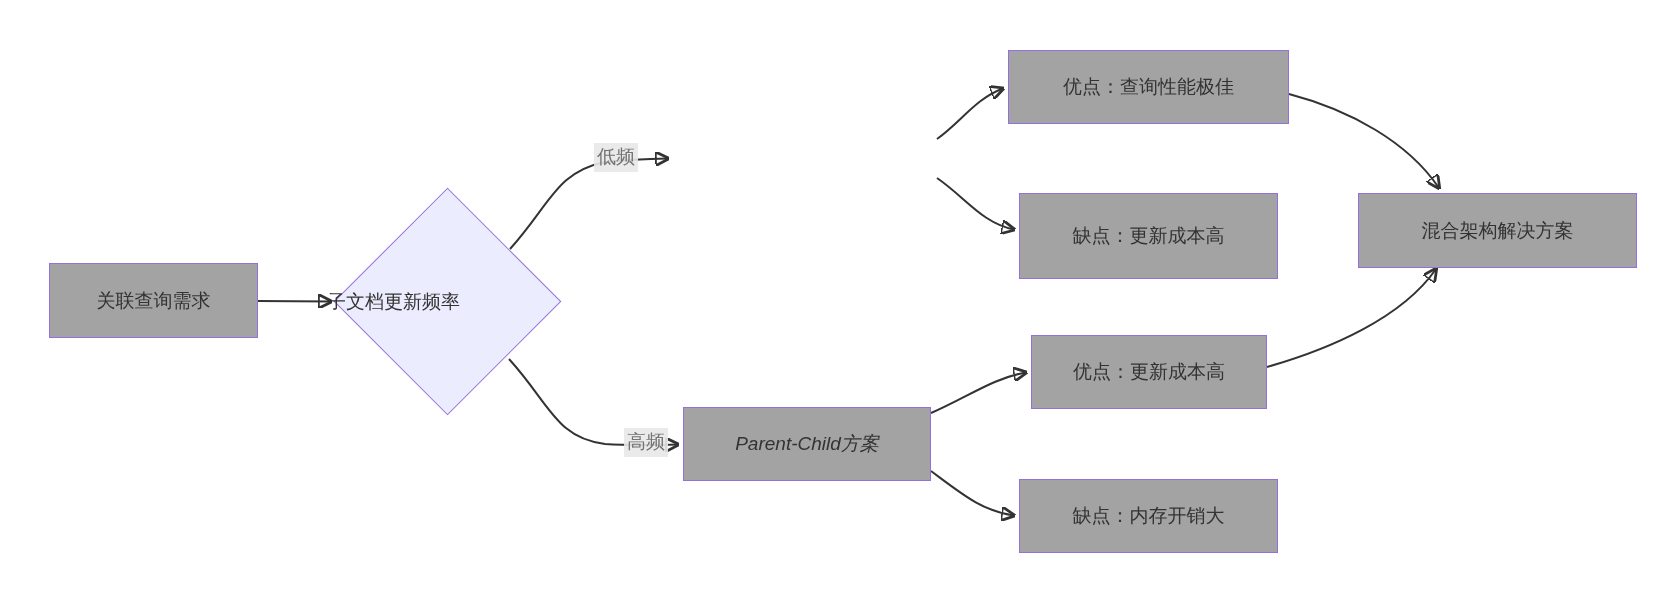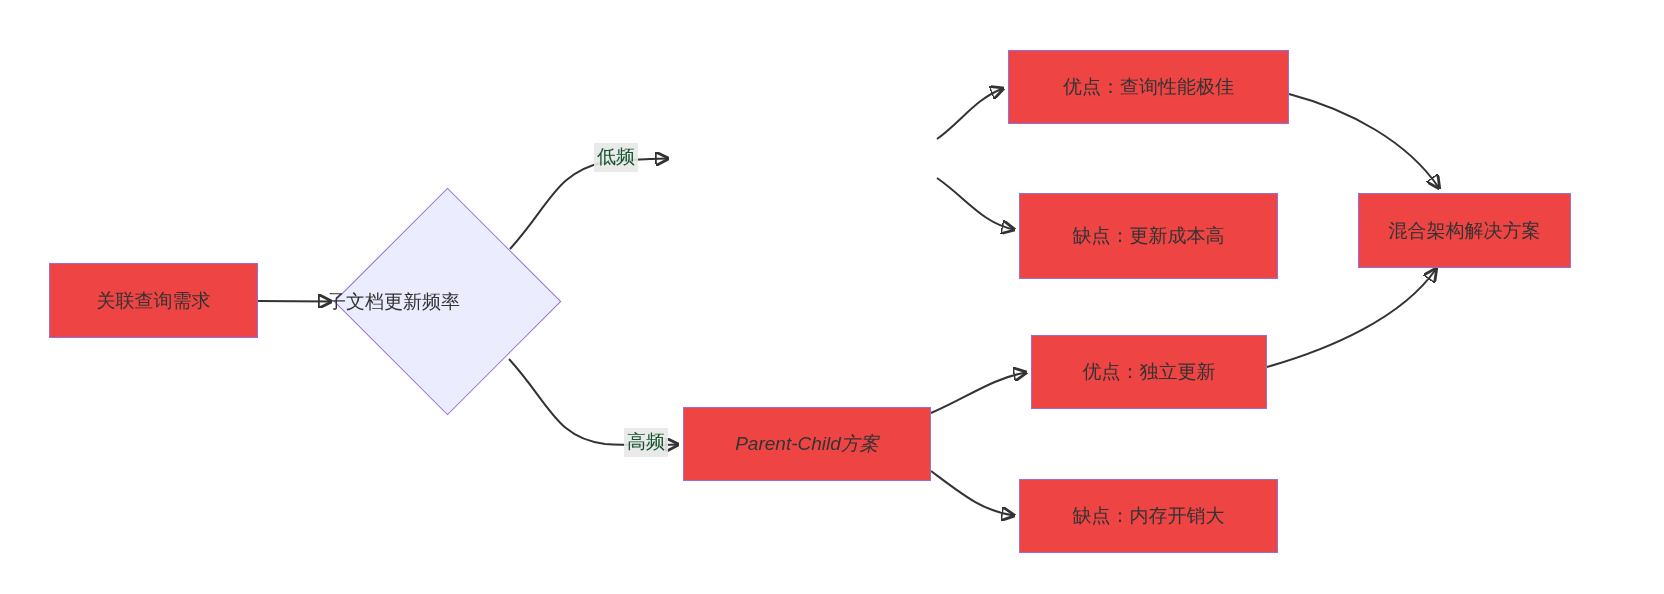--- a/index.html
+++ b/index.html
@@ -23,21 +23,21 @@
     height: 594px;
   }
   .edge-layer path {
     fill: none;
     stroke: #333333;
     stroke-width: 2px;
   }
   .node {
     position: absolute;
     box-sizing: border-box;
-    background: #ef4444;
+    background: #a3a3a3;
     border: 1.5px solid #9370DB;
     color: #333333;
     font-size: 19px;
     display: flex;
     align-items: center;
     justify-content: center;
     text-align: center;
     white-space: nowrap;
   }
   .diamond-shape {
@@ -57,35 +57,35 @@
     top: 289px;
     width: 240px;
     text-align: left;
     color: #333333;
     font-size: 19px;
     white-space: nowrap;
   }
   .edge-label {
     position: absolute;
     background: rgba(232, 232, 232, 0.9);
-    color: #14532d;
+    color: #737373;
     font-size: 19px;
     line-height: 1.3;
     padding: 2px 3px;
     white-space: nowrap;
   }
   
   .n-start        { left: 49px;   top: 263px; width: 209px; height: 75px; }
   .n-nested       { left: 673px;  top: 122px; width: 264px; height: 73px; }
   .n-parentchild  { left: 683px;  top: 407px; width: 248px; height: 74px; font-style: italic; }
   .n-nested-pro   { left: 1008px; top: 50px;  width: 281px; height: 74px; }
   .n-nested-con   { left: 1019px; top: 193px; width: 259px; height: 86px; }
   .n-pc-pro       { left: 1031px; top: 335px; width: 236px; height: 74px; }
   .n-pc-con       { left: 1019px; top: 479px; width: 259px; height: 74px; }
-  .n-hybrid       { left: 1358px; top: 193px; width: 213px; height: 75px; }
+  .n-hybrid       { left: 1358px; top: 193px; width: 279px; height: 75px; }
   .l-low          { left: 594px;  top: 143px; }
   .l-high         { left: 624px;  top: 428px; }
 </style>
 </head>
 <body>
 
 <div class="canvas">
 
   <svg class="edge-layer" viewBox="0 0 1664 594" xmlns="http://www.w3.org/2000/svg">
     <defs>
@@ -121,21 +121,21 @@
 
   <div class="node n-nested-pro">
     <span>优点：查询性能极佳</span>
   </div>
 
   <div class="node n-nested-con">
     <span>缺点：更新成本高</span>
   </div>
 
   <div class="node n-pc-pro">
-    <span>优点：独立更新</span>
+    <span>优点：更新成本高</span>
   </div>
 
   <div class="node n-pc-con">
     <span>缺点：内存开销大</span>
   </div>
 
   <div class="node n-hybrid">
     <span>混合架构解决方案</span>
   </div>
 

